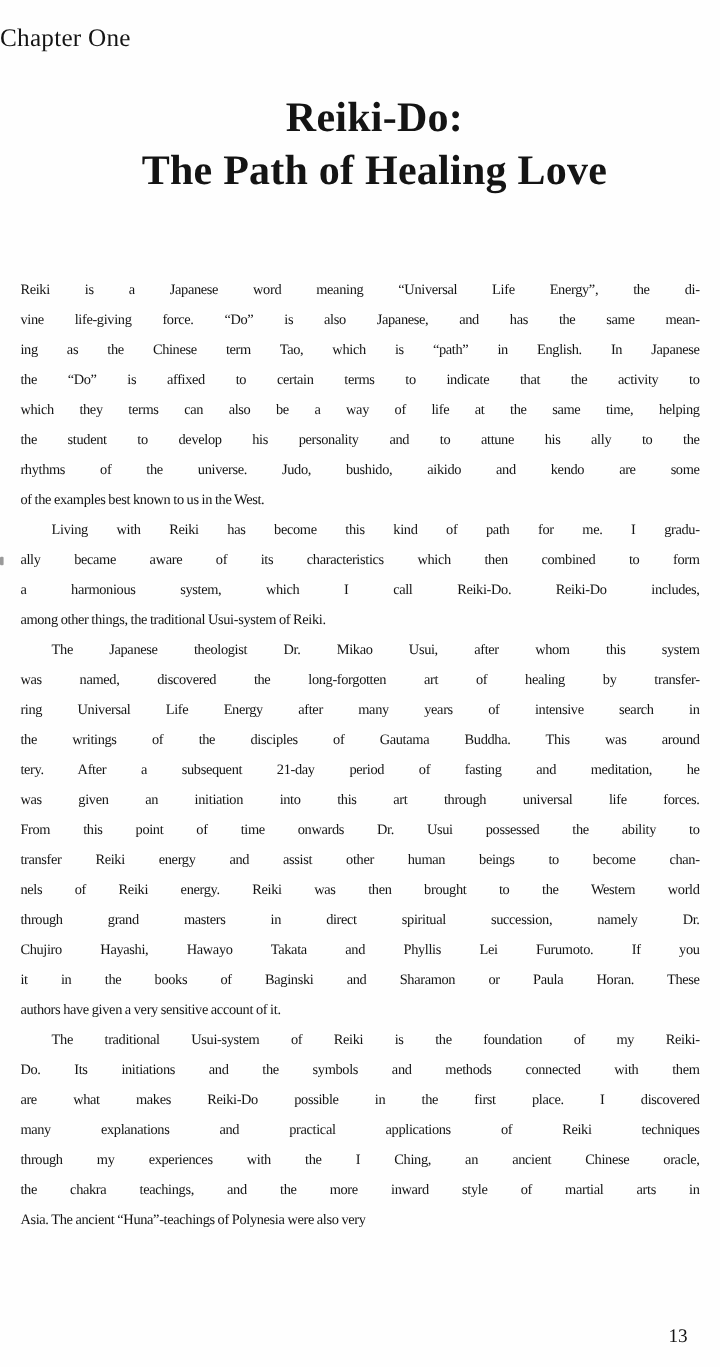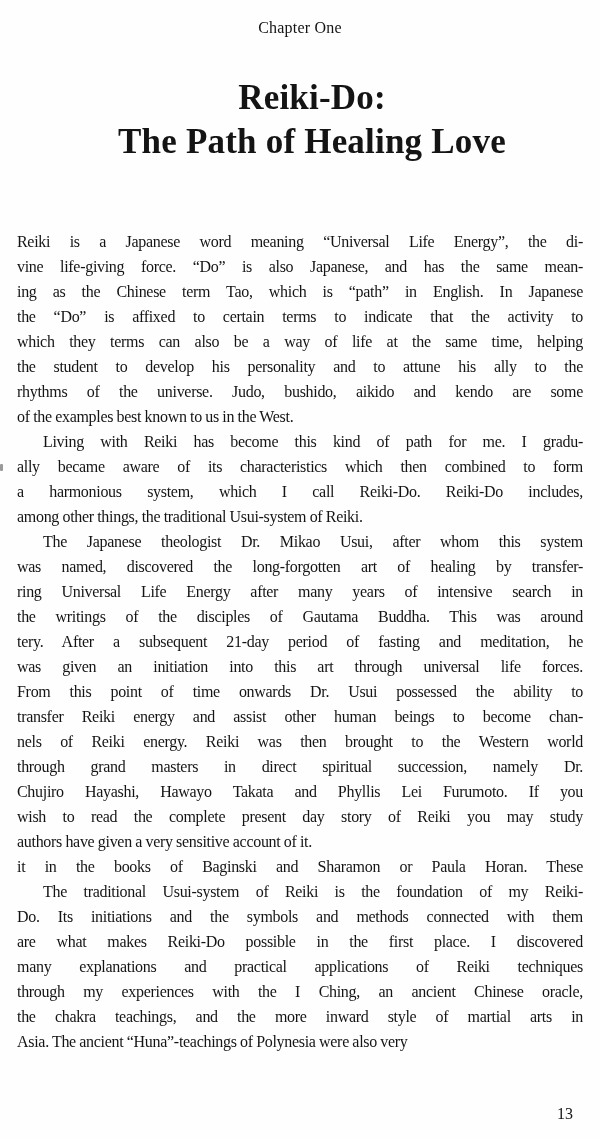--- a/index.html
+++ b/index.html
@@ -14,43 +14,42 @@
     background: #fefefe;
     color: #141414;
     font-family: "Liberation Serif", "DejaVu Serif", serif;
     overflow: hidden;
   }
   .chapter {
     position: absolute;
     top: 19px;
     left: 0;
     width: 100%;
-    text-align: center;
-    font-size: 16px;
+    font-size: 21px;
     letter-spacing: 0.2px;
   }
   .title {
     position: absolute;
     top: 64px;
     left: 0;
     width: 100%;
     margin: 12px;
     text-align: center;
     font-size: 35px;
     font-weight: bold;
     line-height: 44px;
     letter-spacing: 0.2px;
   }
   .title .tl { display: block; }
   .body {
     position: absolute;
     top: 229px;
     left: 17px;
     width: 566px;
-    font-size: 16px;
+    font-size: 12px;
     line-height: 25px;
     letter-spacing: -0.3px;
     word-spacing: -0.3px;
   }
   .para { margin: 0; }
   .line {
     text-align: justify;
     text-align-last: justify;
   }
   .line.last { text-align-last: left; }
@@ -104,23 +103,22 @@
         <div class="line">was named, discovered the long-forgotten art of healing by transfer-</div>
         <div class="line">ring Universal Life Energy after many years of intensive search in</div>
         <div class="line">the writings of the disciples of Gautama Buddha. This was around</div>
         <div class="line">tery. After a subsequent 21-day period of fasting and meditation, he</div>
         <div class="line">was given an initiation into this art through universal life forces.</div>
         <div class="line">From this point of time onwards Dr. Usui possessed the ability to</div>
         <div class="line">transfer Reiki energy and assist other human beings to become chan-</div>
         <div class="line">nels of Reiki energy. Reiki was then brought to the Western world</div>
         <div class="line">through grand masters in direct spiritual succession, namely Dr.</div>
         <div class="line">Chujiro Hayashi, Hawayo Takata and Phyllis Lei Furumoto. If you</div>
-        <div class="line">wish to read the complete present day story of Reiki you may study</div>
+        <div class="line">it in the books of Baginski and Sharamon or Paula Horan. These</div>
         <div class="line last">authors have given a very sensitive account of it.</div>
-        <div class="line">it in the books of Baginski and Sharamon or Paula Horan. These</div>
       </div>
       <div class="para">
         <div class="line indent">The traditional Usui-system of Reiki is the foundation of my Reiki-</div>
         <div class="line">Do. Its initiations and the symbols and methods connected with them</div>
         <div class="line">are what makes Reiki-Do possible in the first place. I discovered</div>
         <div class="line">many explanations and practical applications of Reiki techniques</div>
         <div class="line">through my experiences with the I Ching, an ancient Chinese oracle,</div>
         <div class="line">the chakra teachings, and the more inward style of martial arts in</div>
         <div class="line last">Asia. The ancient “Huna”-teachings of Polynesia were also very</div>
       </div>

